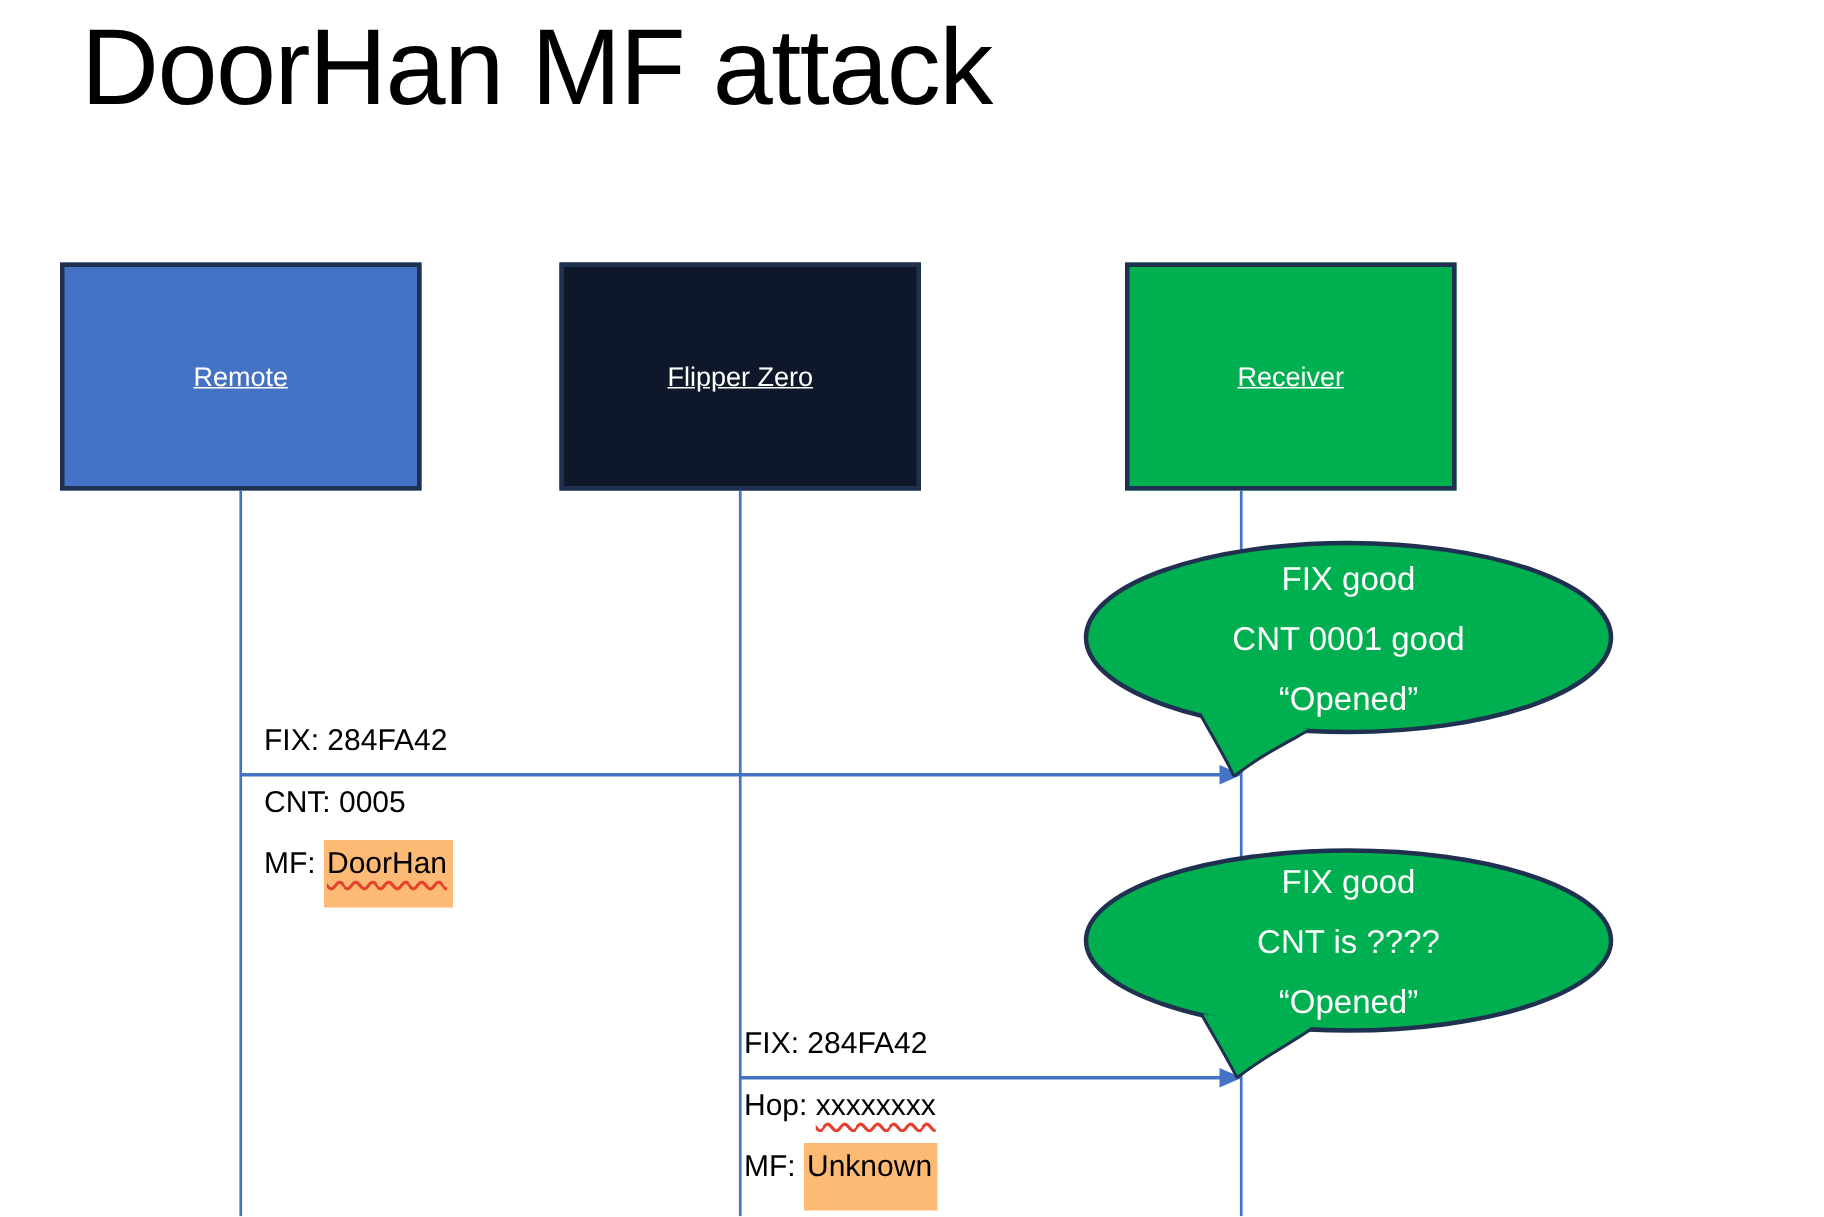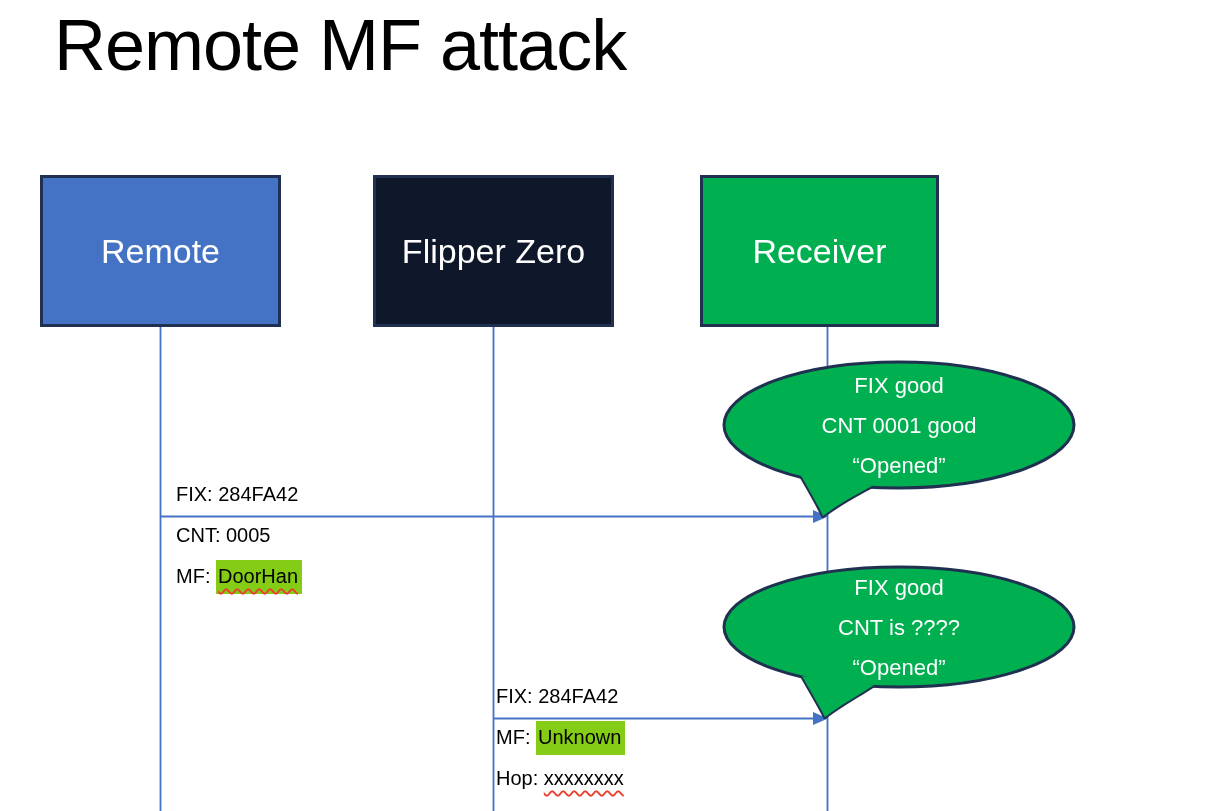--- a/index.html
+++ b/index.html
@@ -9,56 +9,56 @@
   }
   .title {
     position:absolute; left:54px; top:4px; margin:0;
     font-size:72px; font-weight:300; letter-spacing:-1px; color:#000000;
     white-space:nowrap;
   }
   .actor {
     position:absolute; top:175px; width:241px; height:152px;
     box-sizing:border-box; border:3px solid #1F3050;
     display:flex; align-items:center; justify-content:center;
-    color:#ffffff; font-size:34px;
+    color:#ffffff; font-size:18px;text-decoration:underline;
   }
   .actor-remote   { left:40px;  background:#4472C4; }
   .actor-flipper  { left:373px; background:#0f172a; }
-  .actor-receiver { left:700px; width:239px; background:#00B050; }
+  .actor-receiver { left:750px; width:221px; background:#00B050; }
 
   svg.diagram { position:absolute; left:0; top:0; }
 
   .msg-block {
     position:absolute; font-size:20px; line-height:41px; color:#000000;
     white-space:nowrap;
   }
   .msg-block-1 { left:176px; top:474px; }
   .msg-block-2 { left:496px; top:676px; }
-  .hl { background:#84cc16; padding:5px 4px 7px 2px; }
+  .hl { background:#fdba74; padding:5px 4px 18px 2px; }
   .squig {
     text-decoration-line:underline;
     text-decoration-style:wavy;
     text-decoration-color:#E8402F;
     text-decoration-thickness:2px;
     text-underline-offset:5px;
     text-decoration-skip-ink:none;
   }
   .callout-text {
     position:absolute; left:724px; width:350px; text-align:center;
     color:#ffffff; font-size:22px; line-height:40px;
   }
   .callout-text-1 { top:366px; }
   .callout-text-2 { top:568px; }
 </style>
 </head>
 <body>
 
 <div class="canvas">
 
-  <h1 class="title">Remote MF attack</h1>
+  <h1 class="title">DoorHan MF attack</h1>
 
   <div class="actor actor-remote">
     <span>Remote</span>
   </div>
   <div class="actor actor-flipper">
     <span>Flipper Zero</span>
   </div>
   <div class="actor actor-receiver">
     <span>Receiver</span>
   </div>
@@ -93,22 +93,22 @@
   </svg>
 
   <div class="msg-block msg-block-1">
     <div><span>FIX: 284FA42</span></div>
     <div><span>CNT: 0005</span></div>
     <div><span>MF: </span><span class="hl squig">DoorHan</span></div>
   </div>
 
   <div class="msg-block msg-block-2">
     <div><span>FIX: 284FA42</span></div>
+    <div><span>Hop: </span><span class="squig">xxxxxxxx</span></div>
     <div><span>MF: </span><span class="hl">Unknown</span></div>
-    <div><span>Hop: </span><span class="squig">xxxxxxxx</span></div>
   </div>
 
   <div class="callout-text callout-text-1">
     <div>FIX good</div>
     <div>CNT 0001 good</div>
     <div>“Opened”</div>
   </div>
   <div class="callout-text callout-text-2">
     <div>FIX good</div>
     <div>CNT is ????</div>

